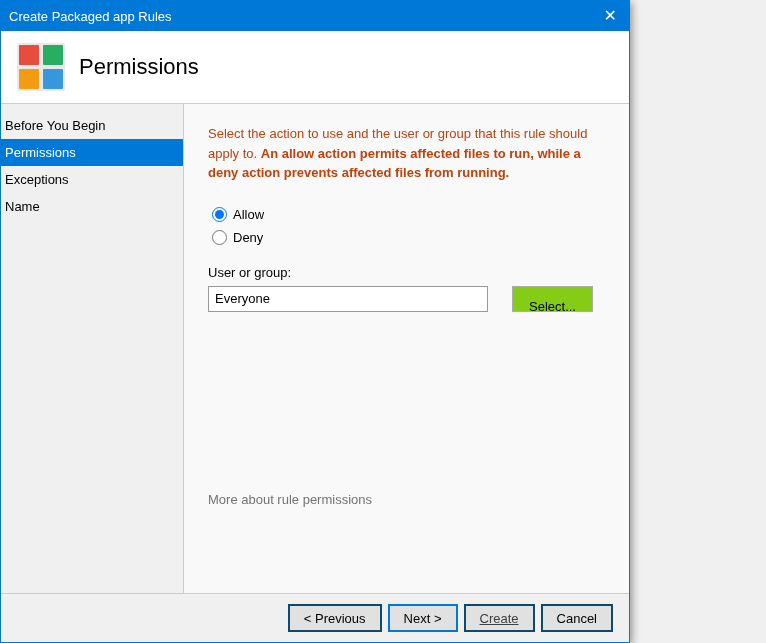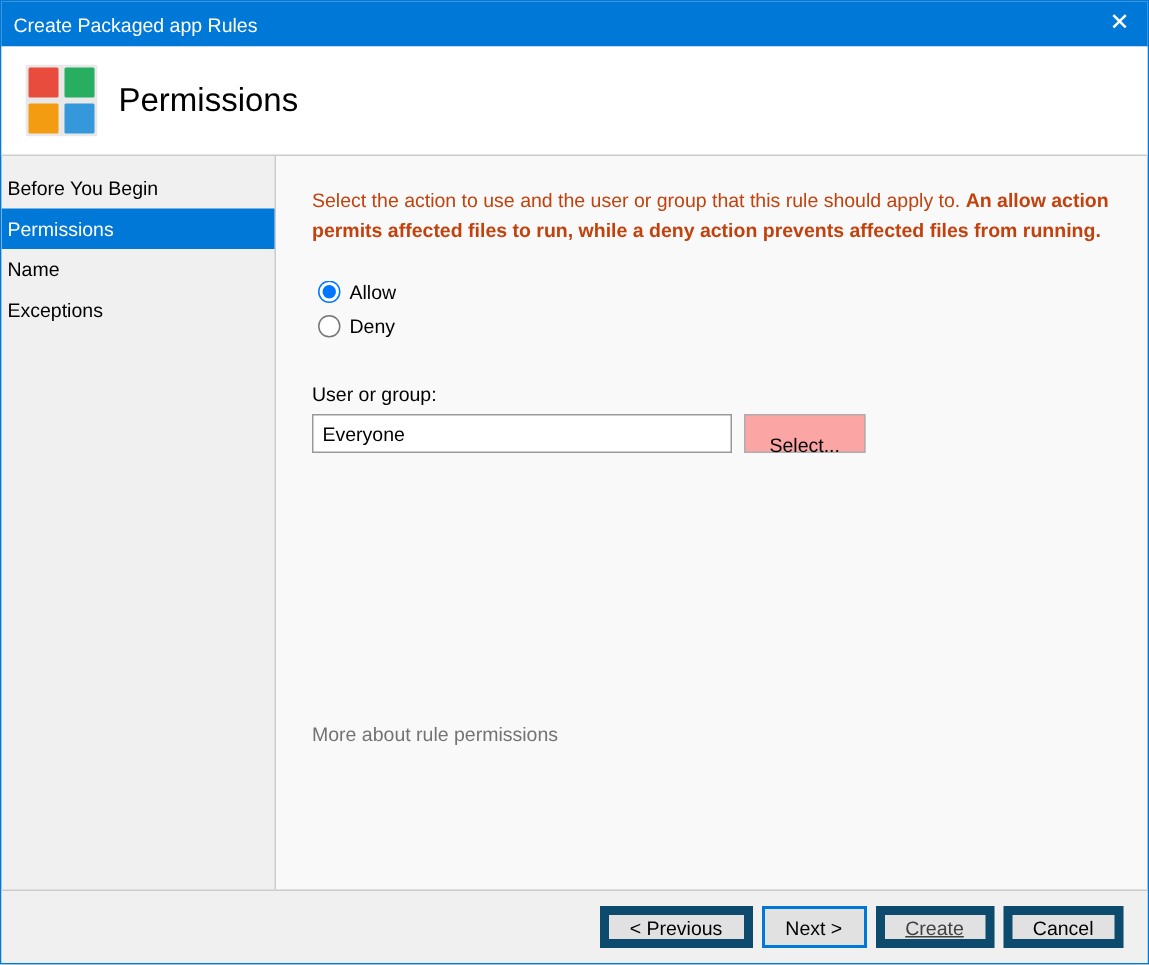--- a/index.html
+++ b/index.html
@@ -1,19 +1,19 @@
 <!DOCTYPE html>
 <html><head>
   <meta charset="utf-8">
   <style>
     * { box-sizing: border-box; margin: 0; padding: 0; }
     body { font-family: 'Segoe UI', Tahoma, Geneva, Verdana, sans-serif; font-size: 13px; background: #f0f0f0; }
 
     .window {
-      width: 766px;
+      width: 630px;
       height: 643px;
       border: 1px solid #0078d7;
       display: flex;
       flex-direction: column;
       background: #f0f0f0;
       box-shadow: 2px 2px 8px rgba(0,0,0,0.4);
     }
 
     .title-bar {
       background: #0078d7;
@@ -132,48 +132,48 @@
       font-size: 13px;
     }
 
     .radio-option input[type="radio"] {
       cursor: pointer;
       width: 15px;
       height: 15px;
     }
 
     .user-group-section {
-      margin-top: 30px;
+      margin-top: 20px;
     }
 
     .user-group-label {
       font-size: 13px;
       margin-bottom: 6px;
       color: #000;
     }
 
     .user-group-row {
       display: flex;
-      gap: 8px;
+      gap: 24px;
       align-items: center;
     }
 
     .user-group-input {
       width: 280px;
       height: 26px;
       border: 1px solid #999;
       padding: 2px 6px;
       font-size: 13px;
       background: white;
     }
 
     .select-button {
       height: 26px;
       padding: 12px 16px;
-      background: #fca5a5;
+      background: #84cc16;
       border: 1px solid #adadad;
       font-size: 13px;
       cursor: pointer;
     }
 
     .more-link {
       color: #737373;
       text-decoration: none;
       font-size: 13px;
     }
@@ -186,21 +186,21 @@
       justify-content: flex-end;
       gap: 6px;
       flex-shrink: 0;
     }
 
     .footer-btn {
       height: 28px;
       padding: 0 14px;
       font-size: 13px;
       cursor: pointer;
-      border: 6px solid #0c4a6e;
+      border: 2px solid #0c4a6e;
       background: #e1e1e1;
     }
 
     .footer-btn.primary {
       background: #e1e1e1;
       border: 2px solid #0078d7;
     }
 
     .footer-btn:disabled {
       color: #404040;
@@ -237,24 +237,24 @@
   <div class="body">
 
     <div class="sidebar">
       <div class="sidebar-item">
         <span>Before You Begin</span>
       </div>
       <div class="sidebar-item active">
         <span>Permissions</span>
       </div>
       <div class="sidebar-item">
+        <span>Exceptions</span>
+      </div>
+      <div class="sidebar-item">
         <span>Name</span>
-      </div>
-      <div class="sidebar-item">
-        <span>Exceptions</span>
       </div>
     </div>
 
     <div class="content">
       <p class="description">
         <span>Select the action to use and the user or group that this rule should apply to. </span><span class="highlight">An allow action permits affected files to run, while a deny action prevents affected files from running.</span>
       </p>
 
       <div class="form-section">
         <div class="radio-group">

